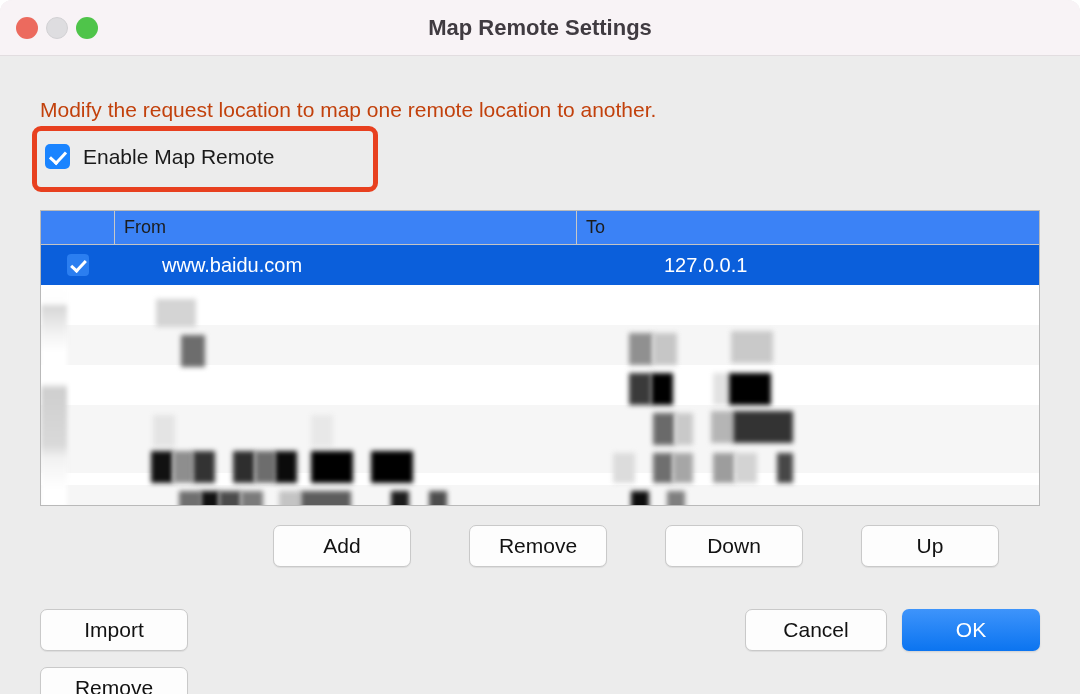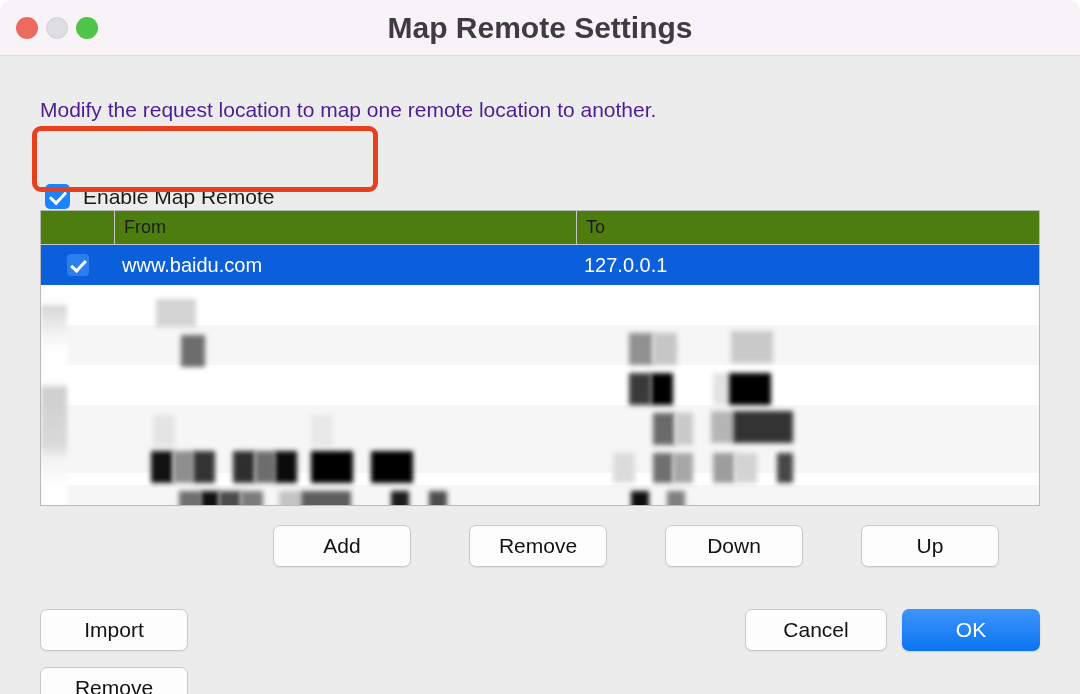--- a/index.html
+++ b/index.html
@@ -51,53 +51,52 @@
   .light.yellow { background: #dedde0; border: 1px solid #d2d1d4; }
   .light.green  { background: #4fc44a; }
 
   .window-title {
     position: absolute;
     left: 0; top: 0;
     width: 1080px;
     height: 56px;
     line-height: 56px;
     text-align: center;
-    font-size: 30px;
+    font-size: 22px;
     font-weight: bold;
     color: #403b41;
     letter-spacing: 0px;
   }
 
   
   .dialog-body {
     position: absolute;
     left: 0;
     top: 56px;
     width: 1080px;
     height: 638px;
     background: #ececec;
   }
 
   .description {
     position: absolute;
     left: 40px;
     top: 42px;
     font-size: 21px;
-    color: #4c1d95;
+    color: #c2410c;
     white-space: nowrap;
   }
 
   .enable-row {
     position: absolute;
     left: 45px;
     top: 88px;
     display: flex;
     align-items: center;
     gap: 13px;
-    margin-top: 40px;
   }
   .checkbox {
     width: 25px;
     height: 25px;
     border-radius: 5px;
     background: #1a84ff;
     position: relative;
     flex: none;
   }
   .checkbox::after {
@@ -138,21 +137,21 @@
     width: 1000px;
     height: 296px;
     background: #ffffff;
     border: 1px solid #b9b9b9;
     box-sizing: border-box;
     overflow: hidden;
   }
   .table-header {
     display: flex;
     height: 34px;
-    background: #4d7c0f;
+    background: #3b82f6;
     border-bottom: 1px solid #c4c4c4;
     box-sizing: border-box;
   }
   .th {
     font-size: 18px;
     color: #1c1c1c;
     line-height: 33px;
     box-sizing: border-box;
     padding-left: 9px;
     overflow: hidden;
@@ -160,20 +159,21 @@
   }
   .th.gutter { width: 73px; padding-left: 0; }
   .th.from   { width: 462px; border-left: 1px solid #c8c8c8; }
   .th.to     { flex: 1;      border-left: 1px solid #c8c8c8; }
 
   .row {
     display: flex;
     height: 40px;
     align-items: center;
     box-sizing: border-box;
+    gap: 40px;
   }
   .row.selected { background: #0b5fdb; }
   .row .cell-check {
     width: 73px;
     display: flex;
     justify-content: center;
     align-items: center;
     flex: none;
   }
   .row .cell-from {

